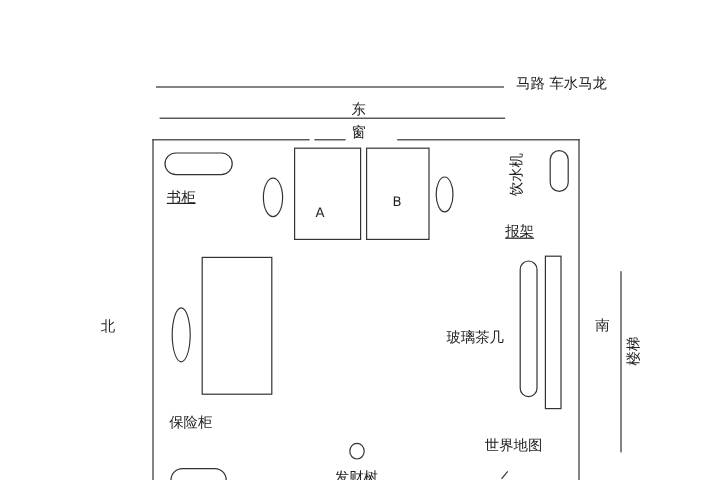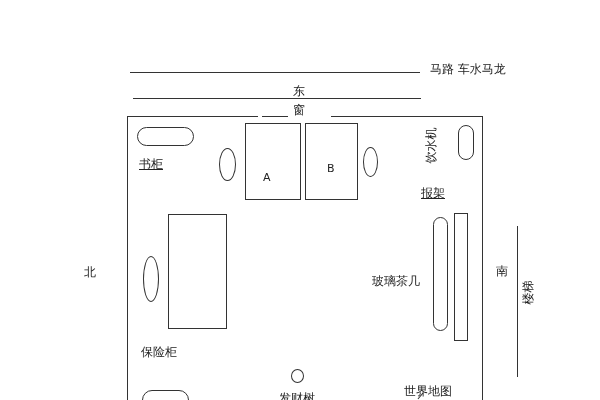--- a/index.html
+++ b/index.html
@@ -64,14 +64,14 @@
 <div class="abs" style="left:521px;top:278px;width:14px;height:30px;">
   <div class="vlbl" style="transform:rotate(-90deg);width:28px;height:13px;left:-7px;top:8px;position:absolute;">楼梯</div>
 </div>
 
 <div class="lbl" style="left:141px;top:345px;">保险柜</div>
 <div class="pill" style="left:142px;top:390px;width:47px;height:20px;"></div>
 
 <div class="ellipse" style="left:291px;top:369px;width:13px;height:14px;"></div>
 <div class="lbl" style="left:279px;top:391px;">发财树</div>
 
-<div class="lbl" style="left:404px;top:384px;">世界地图</div>
+<div class="lbl" style="left:404px;top:364px;">世界地图</div>
 <div class="line" style="left:420px;top:392px;width:1.2px;height:8px;transform:rotate(40deg);"></div>
 
 </body></html>

